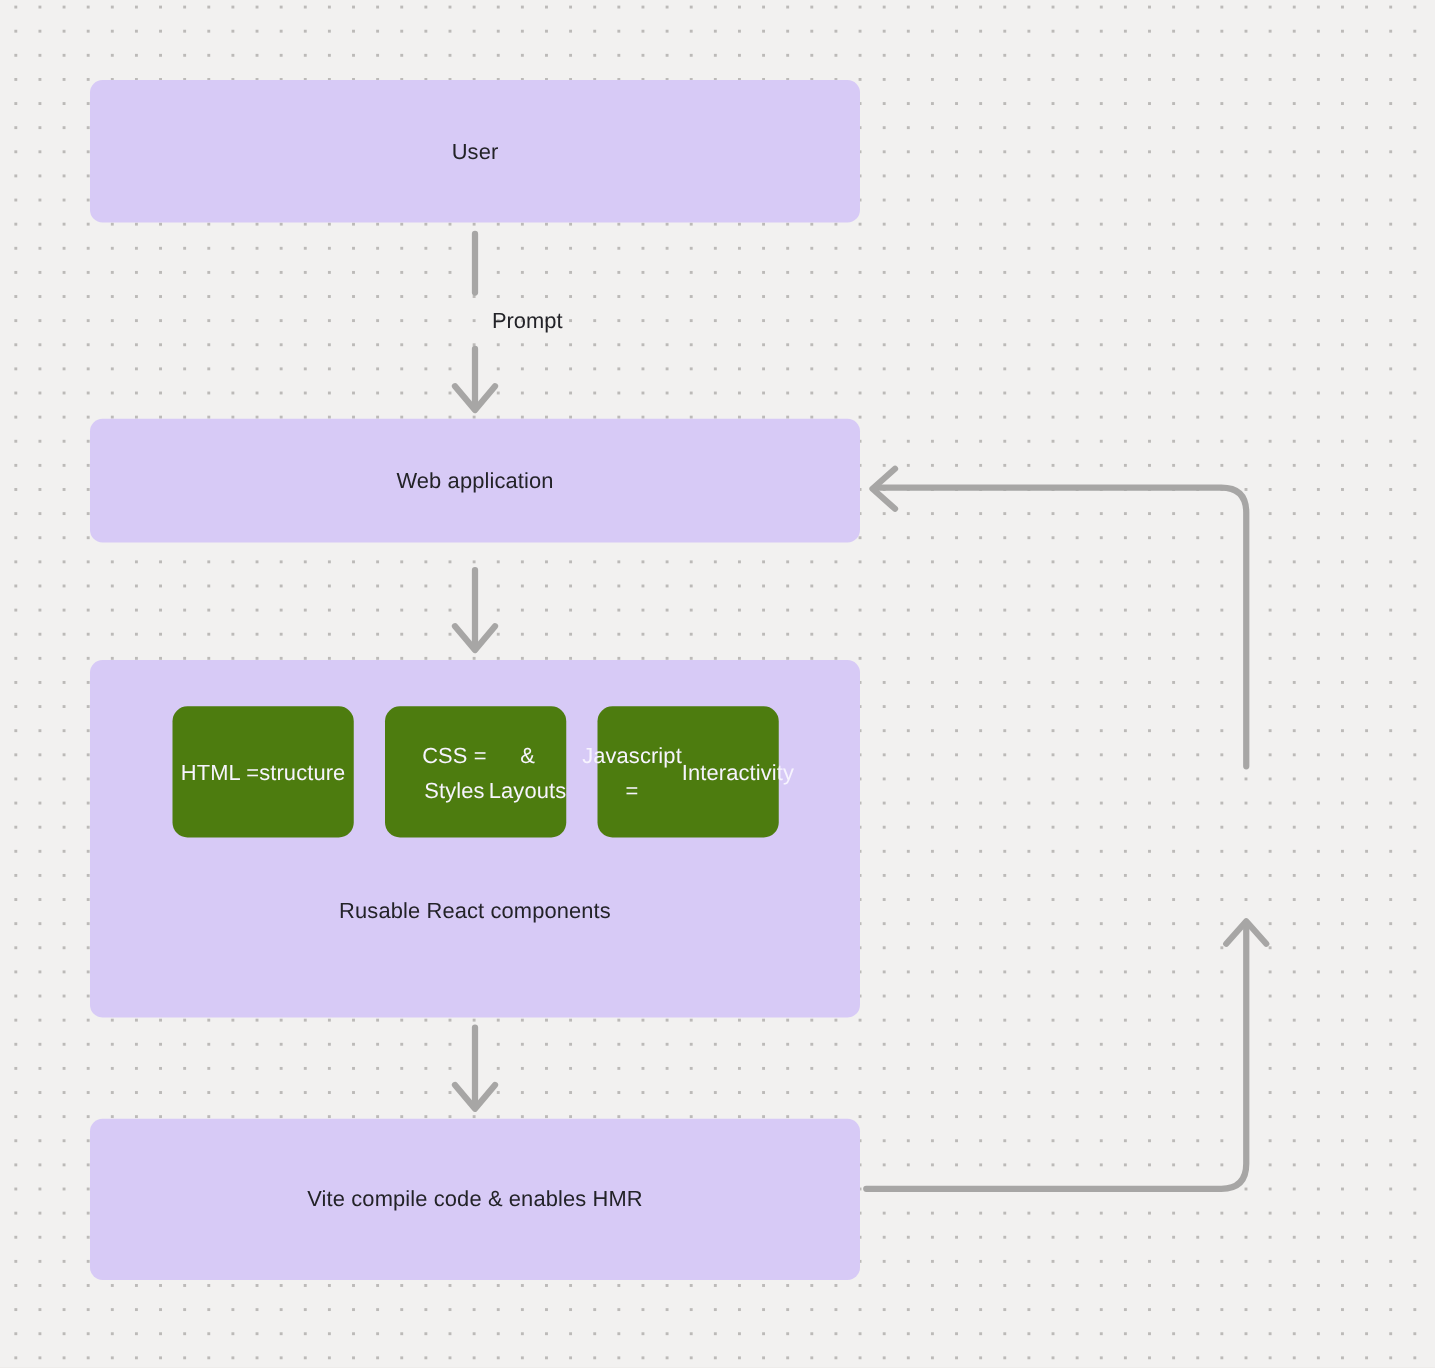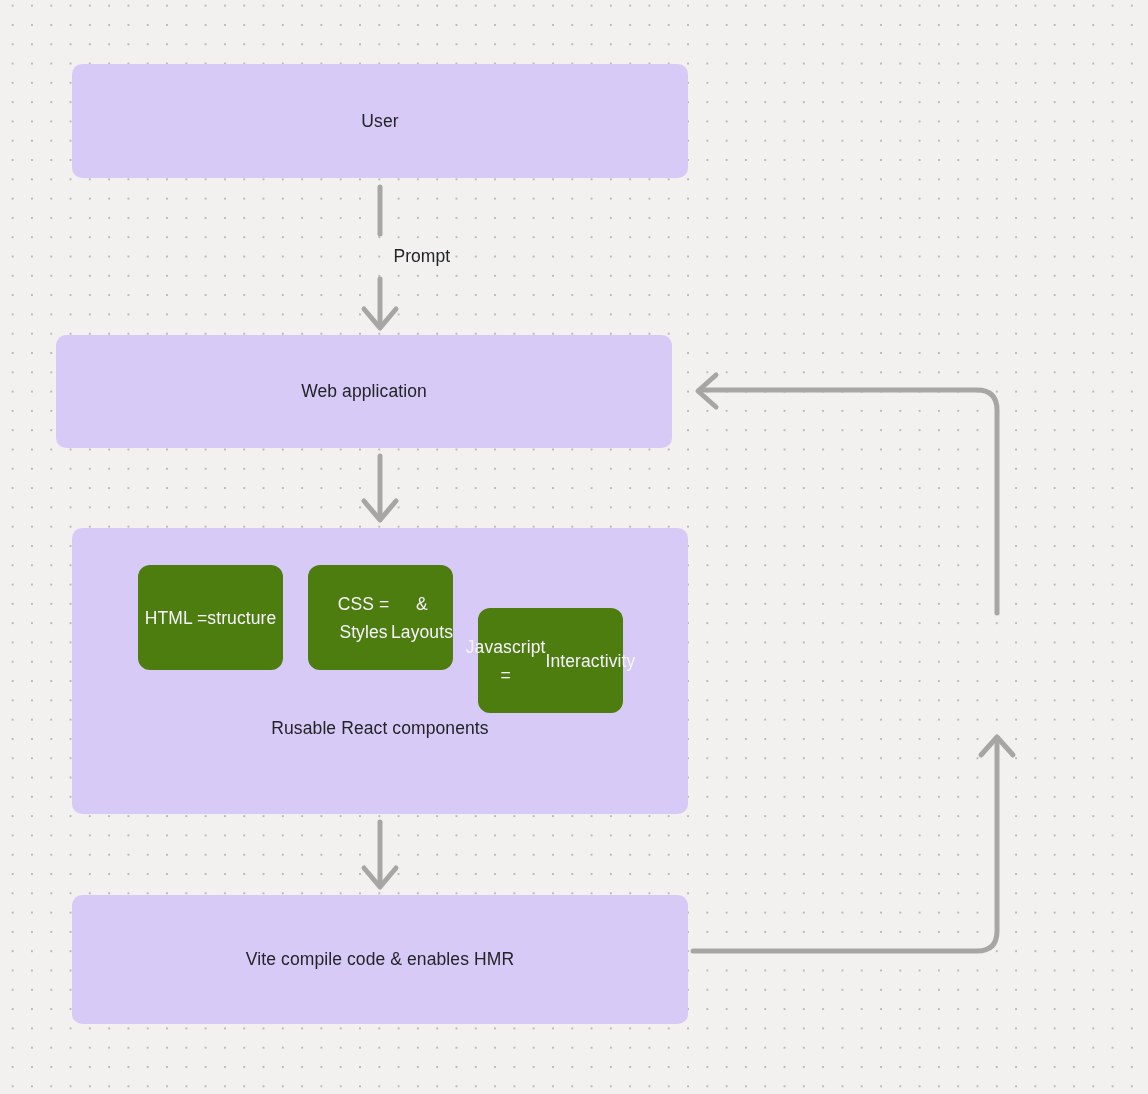--- a/index.html
+++ b/index.html
@@ -23,21 +23,21 @@
     border-radius: 10px;
     display: flex;
     align-items: center;
     justify-content: center;
     color: #232328;
     font-size: 17.5px;
     letter-spacing: 0.1px;
   }
 
   .node-user        { left: 72px;  top: 64px;  width: 616px; height: 114px; align-items: center; }
-  .node-webapp      { left: 56px;  top: 335px; width: 616px; height: 113px; }
+  .node-webapp      { left: 72px;  top: 335px; width: 616px; height: 99px; }
   .node-components  { left: 72px;  top: 528px; width: 616px; height: 286px; }
   .node-vite        { left: 72px;  top: 895px; width: 616px; height: 129px; }
   .node-render-ui   { left: 902px; top: 613px; width: 190px; height: 114px; border-radius: 12px; }
 
   .child-node {
     position: absolute;
     top: 37px;
     width: 145px;
     height: 105px;
     background: #4d7c0f;
@@ -46,21 +46,21 @@
     flex-direction: row;
     align-items: center;
     justify-content: center;
     color: #f7f4fe;
     font-size: 17.5px;
     line-height: 28px;
     text-align: center;
   }
   .child-1 { left: 66px; }
   .child-2 { left: 236px; padding-left: 28px; }
-  .child-3 { left: 406px; margin-top: 43px; }
+  .child-3 { left: 406px; }
 
   .container-label {
     position: absolute;
     left: 0;
     top: 190px;
     width: 100%;
     text-align: center;
     color: #232328;
     font-size: 17.5px;
   }

